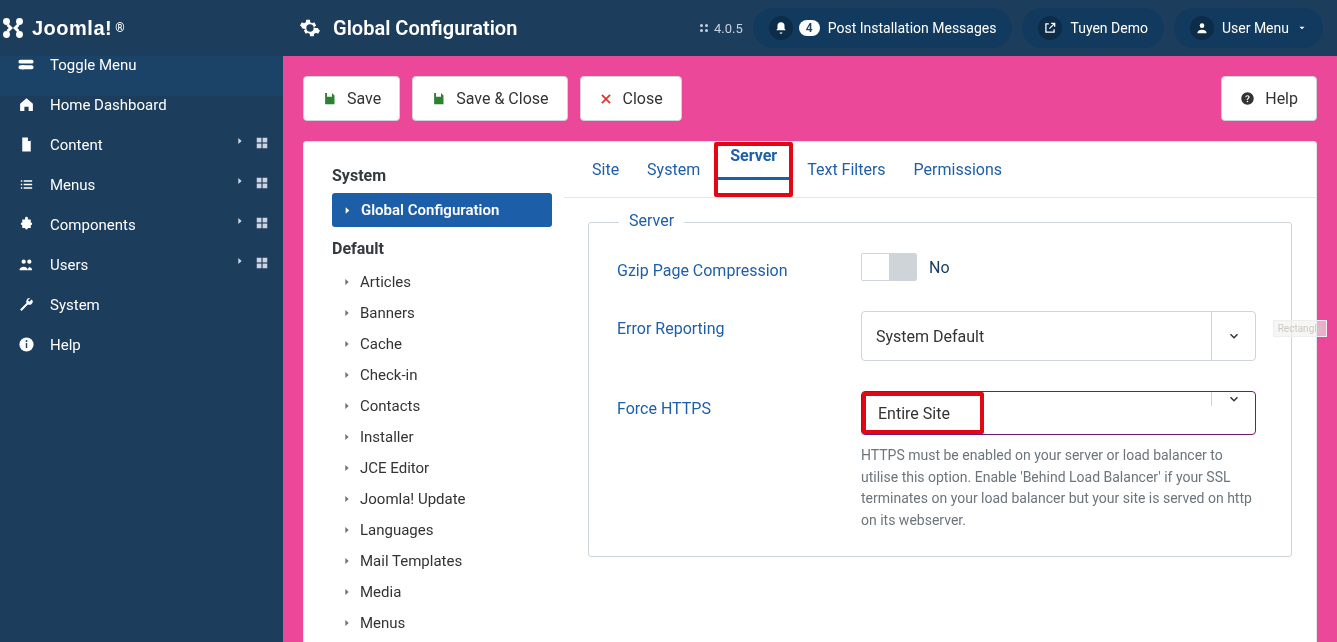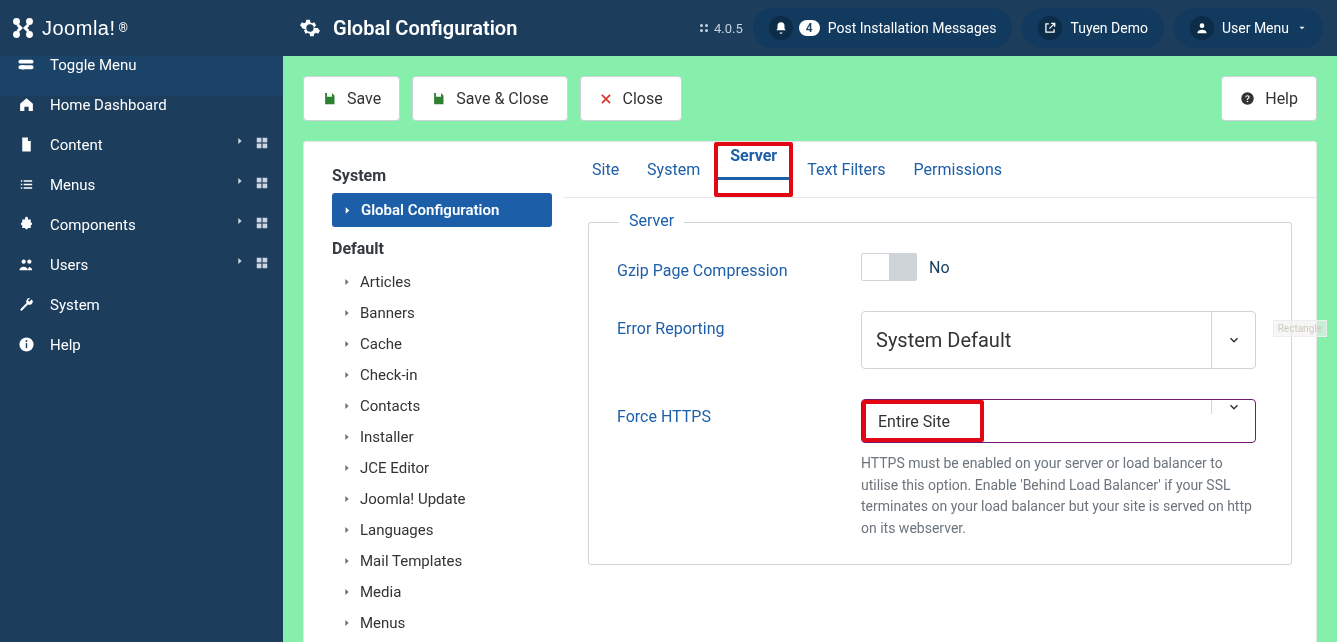--- a/index.html
+++ b/index.html
@@ -1,37 +1,37 @@
 <!DOCTYPE html>
 <html><head>
 <meta charset="utf-8">
 <style>
 * { margin: 0; padding: 0; box-sizing: border-box; font-family: -apple-system, BlinkMacSystemFont, "Segoe UI", Roboto, Helvetica, Arial, sans-serif; }
 body { width: 1337px; height: 642px; overflow: hidden; background: #fff; color: #333; }
 
 .topbar { height: 56px; background: #1c3d5c; display: flex; align-items: center; color: #fff; }
-.logo { width: 283px; display: flex; align-items: center; padding-left: 10px; gap: 6px; font-size: 20px; font-weight:400; }
+.logo { width: 283px; display: flex; align-items: center; padding-left: 0; gap: 6px; font-size: 20px; font-weight:700; }
 .logo svg { flex-shrink:0; }
 .logo-text { font-family: Arial, sans-serif; letter-spacing: 0.5px; }
 .page-title { display: flex; align-items: center; gap: 12px; font-size: 20px; font-weight: 600; margin-left: 16px; }
 .topbar-right { margin-left:auto; display:flex; align-items:center; gap:10px; padding-right:14px; }
 .version { font-size: 13px; color: #c7d2dc; display:flex; align-items:center; gap:4px;}
 .pill { background: #123a5e; border-radius: 28px; height:40px; display:flex; align-items:center; gap:8px; padding: 0 16px; font-size: 14px; cursor:pointer; }
 .pill .icon-circle { width:24px; height:24px; background:#0c2c48; border-radius:50%; display:flex; align-items:center; justify-content:center; }
 .bell-count { background:#fff; color:#1c3d5c; border-radius:10px; padding:1px 7px; font-size:12px; font-weight:600; margin-left:-2px; }
 
 .layout { display:flex; height: calc(100% - 56px); }
 .sidebar { width:283px; background:#1c3d5c; color:#fff; }
 .side-item { display:flex; align-items:flex-start; height:40px; padding:0 14px; font-size:15px; cursor:pointer; }
 .side-item.toggle { background:#1b4267; }
 .side-item .si-icon { width:24px; display:flex; justify-content:center; margin-right:12px; }
 .side-item .chev { margin-left:auto; margin-right:10px; font-size:12px; color:#cbd5df;}
 .side-item .grid-ico { width:14px; color:#cbd5df;}
 
-.main { flex:1; background:#86efac; display:flex; flex-direction:column; }
+.main { flex:1; background:#ec4899; display:flex; flex-direction:column; }
 .toolbar { padding:20px 20px 0 20px; display:flex; gap:12px; }
 .btn { background:#fff; border:1px solid #ced4da; border-radius:4px; height:45px; padding:0 18px; font-size:16px; display:flex; align-items:center; gap:10px; cursor:pointer; color:#333; }
 .btn.help { margin-left:auto; }
 
 .panel { margin:20px; background:#fff; border:1px solid #e5e7eb; border-radius:3px; display:flex; min-height: 530px; }
 .panel-left { width:260px; padding:24px 12px 24px 28px; }
 .pl-head { font-weight:700; color:#343a40; font-size:16px; margin-bottom:8px; }
 .pl-active { background:#1c5fa8; color:#fff; border-radius:3px; display:flex; align-items:center; height:34px; padding:0 10px; gap:8px; font-size:15px; font-weight:600; margin-bottom:12px; cursor:pointer;}
 .pl-item { display:flex; align-items:center; gap:8px; height:31px; padding-left:10px; font-size:15px; color:#333; cursor:pointer;}
 .pl-item .chev-r { color:#6c757d; font-size:12px;}
@@ -48,21 +48,21 @@
 .fieldset-legend { position:absolute; top:-12px; left:30px; background:#fff; padding:0 10px; font-size:16px; color:#1d5fa9; font-weight:400;}
 .form-row { display:flex; align-items:flex-start; margin-bottom:30px; }
 .form-row .flabel { width:244px; font-size:16px; color:#1d5fa9; padding-top:8px;}
 .form-row .fcontrol { flex:1; }
 .text-input { width:100%; max-width:395px; height:42px; border:1px solid #ced4da; border-radius:4px; padding:0 14px; font-size:15px; color:#333;}
 .switch { width:56px; height:28px; border:1px solid #ced4da; border-radius:2px; display:inline-flex; overflow:hidden; vertical-align:middle; }
 .switch .sw-half { flex:1; }
 .switch .sw-on { background:#fff; }
 .switch .sw-off { background:#cfd4d9; }
 .switch-label { margin-left:12px; color:#163b5e; font-size:16px; }
-.select { width:100%; max-width:395px; height:58px; border:1px solid #ced4da; border-radius:4px; display:flex; align-items:center; padding:0 14px; font-size:20px; color:#333; position:relative; cursor:pointer; }
+.select { width:100%; max-width:395px; height:50px; border:1px solid #ced4da; border-radius:4px; display:flex; align-items:center; padding:0 14px; font-size:16px; color:#333; position:relative; cursor:pointer; }
 .select .sel-caret { position:absolute; right:0; top:0; bottom:0; width:44px; border-left:1px solid #ced4da; display:flex; align-items:center; justify-content:center; }
 .select-hl { border: 4px solid #e30613; border-radius:2px; display:inline-block; padding:0; }
 .select-hl .inner { height:34px; padding:0 12px; display:flex; align-items:center; font-size:16px; width:114px; }
 .select-wrap { display:flex; align-items:flex-start; max-width:395px; border:1px solid #701a75; border-radius:4px;}
 .select-wrap .sel-body { flex:1; display:flex; align-items:center; }
 .select-wrap .sel-caret { width:44px; border-left:1px solid #ced4da; display:flex; align-items:center; justify-content:center; cursor:pointer;}
 .desc { font-size:14px; color:#6c757d; margin-top:10px; max-width:395px; line-height:1.55;}
 
 .rect-badge { position:absolute; right:10px; top:320px; font-size:10px; color:#d0cabe; background:rgba(240,240,240,0.6); padding:2px 4px; border:1px solid #eee;}
 

